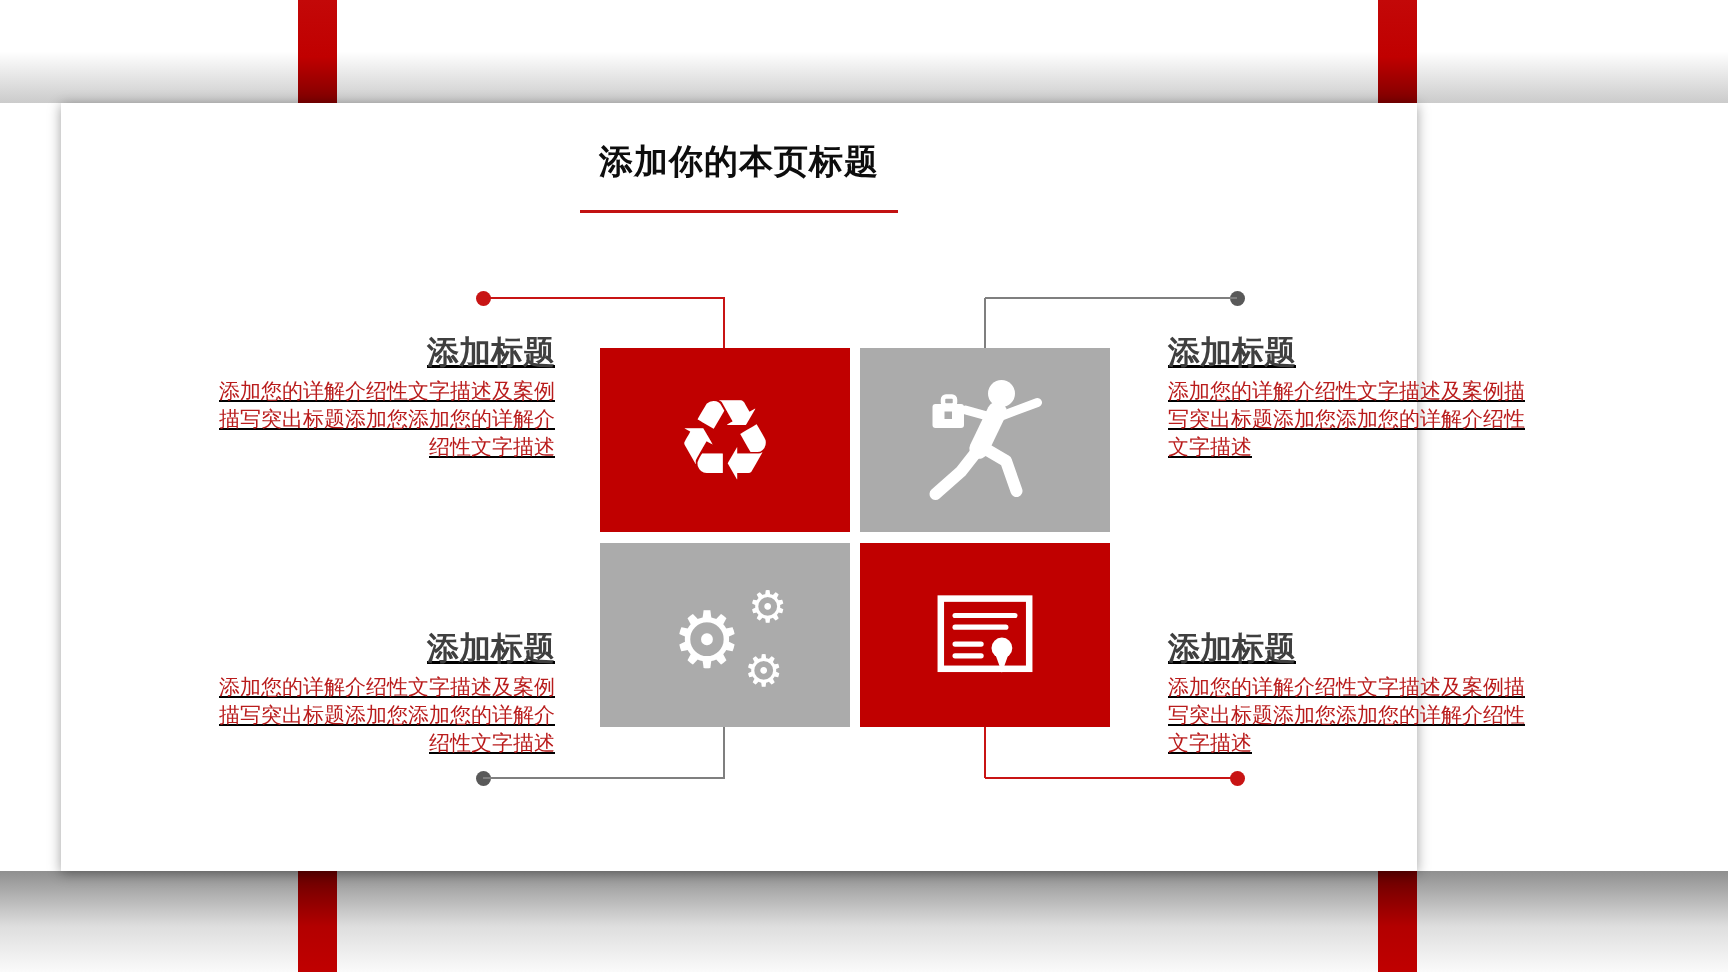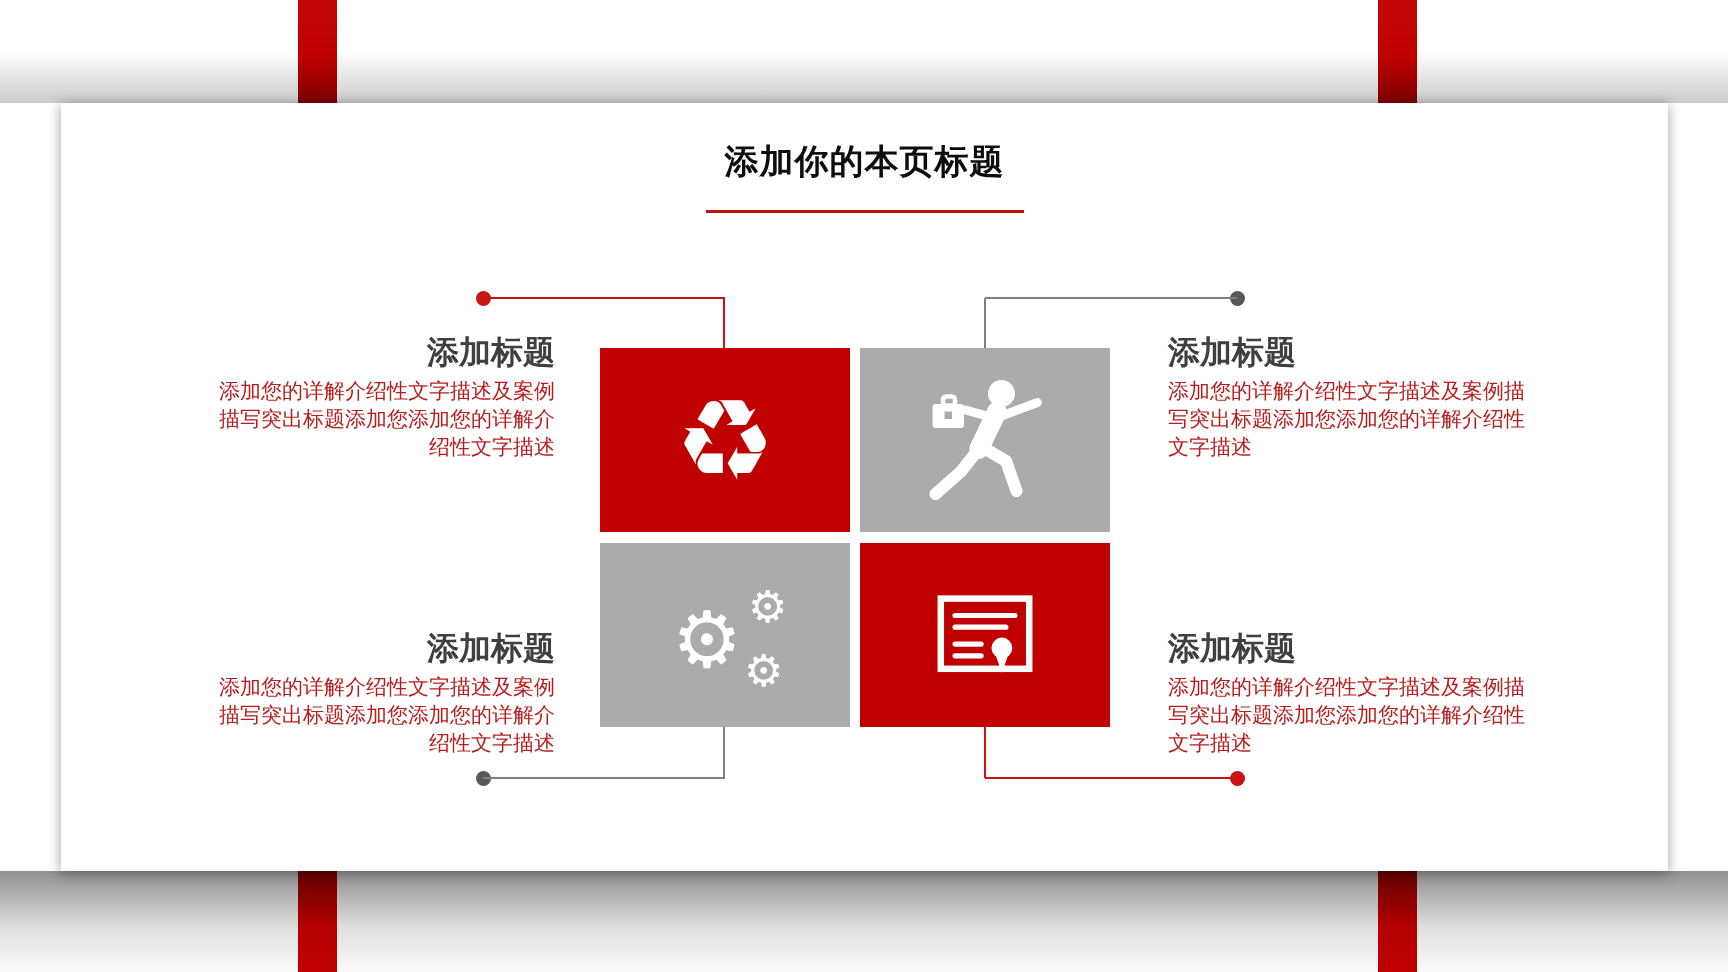--- a/index.html
+++ b/index.html
@@ -17,21 +17,21 @@
     background:linear-gradient(180deg,#8f8f8f 0%,#dedede 55%,#fafafa 100%);}
 
   
   .ribbon{position:absolute;width:39px;}
   .ribbon-top{top:0;height:103px;background:linear-gradient(180deg,#c30808 0%,#c00000 55%,#7e0000 100%);}
   .ribbon-bottom{top:871px;height:101px;background:linear-gradient(180deg,#640000 0%,#b30000 55%,#c00000 100%);}
   .ribbon-tl{left:298px;} .ribbon-tr{left:1378px;}
   .ribbon-bl{left:298px;} .ribbon-br{left:1378px;}
 
   
-  .slide{position:absolute;left:61px;top:103px;width:1607px;height:768px;background:#ffffff;
+  .slide{position:absolute;left:61px;top:103px;width:1356px;height:768px;background:#ffffff;
     box-shadow:0 2px 12px rgba(0,0,0,0.38);}
 
   .slide-title{position:absolute;left:0;top:36px;width:100%;text-align:center;
     font-size:34px;font-weight:bold;color:#0d0d0d;letter-spacing:1px;}
   .title-underline{position:absolute;left:50%;top:107px;width:318px;height:3px;
     margin-left:-159px;background:#c21212;}
 
   
   .tile{position:absolute;width:250px;height:184px;display:flex;align-items:center;justify-content:center;}
   .tile-red{background:#c00000;}
@@ -51,21 +51,21 @@
 
   
   .c-line{position:absolute;}
   .c-red{background:#c81414;}
   .c-gray{background:#7f7f7f;}
   .dot{position:absolute;width:15px;height:15px;border-radius:50%;}
   .dot-red{background:#c81414;}
   .dot-gray{background:#595959;}
 
   
-  .block{position:absolute;}
+  .block{position:absolute;text-decoration:underline;}
   .block h3{margin:0 0 6px 0;font-size:32px;font-weight:bold;color:#3f3f3f;line-height:1.15;}
   .block p{margin:0;font-size:21px;color:#b91c1c;line-height:1.33;}
   .align-right{text-align:right;}
   .align-left{text-align:left;}
   .block-tl{left:154px;top:231px;width:340px;}
   .block-tr{left:1107px;top:231px;width:362px;}
   .block-bl{left:154px;top:527px;width:340px;}
   .block-br{left:1107px;top:527px;width:362px;}
 
   svg{display:block;}

